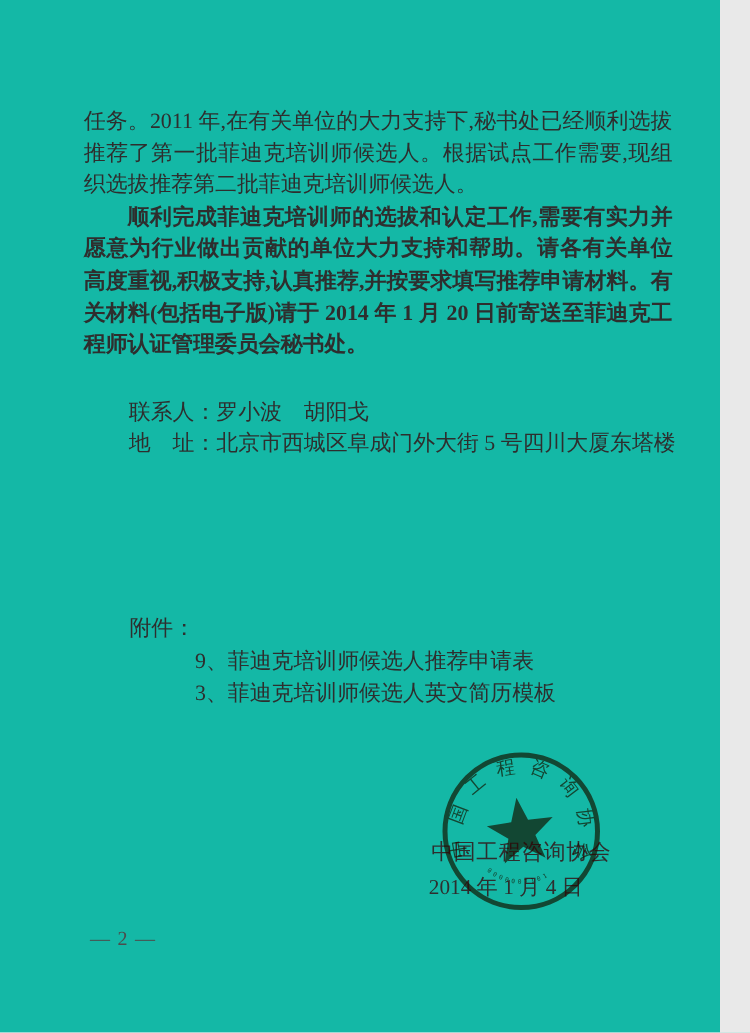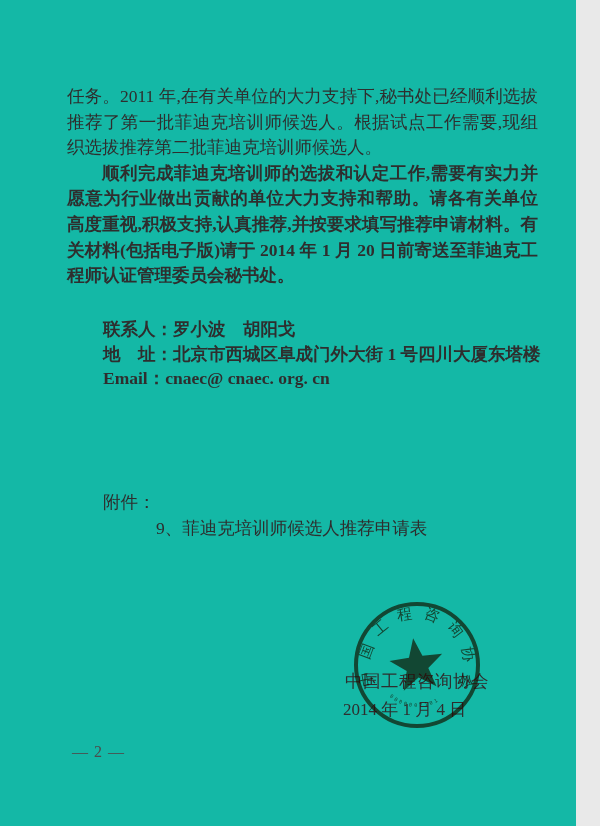--- a/index.html
+++ b/index.html
@@ -31,30 +31,31 @@
 
   
   .contact {
     position: absolute;
     left: 103px;
     top: 317px;
     font-size: 17.5px;
     line-height: 24.6px;
     white-space: nowrap;
   }
-  .c-row { height: 24.6px; font-weight: bold; }
+  .c-row { height: 24.6px; }
 
   
   .attachments {
     position: absolute;
     left: 103px;
     top: 489px;
     font-size: 17.5px;
     line-height: 26.2px;
     white-space: nowrap;
+    text-align: right;
   }
   .att-row { display: flex; height: 26.2px; }
   .att-prefix { display: inline-block; width: 53px; flex: 0 0 53px; }
 
   
   .sig-org {
     position: absolute;
     left: 345px;
     top: 669px;
     font-size: 17.5px;
@@ -107,34 +108,34 @@
 
 <div class="page">
 
   <div class="main-text">
     <p>任务。2011 年,在有关单位的大力支持下,秘书处已经顺利选拔推荐了第一批菲迪克培训师候选人。根据试点工作需要,现组织选拔推荐第二批菲迪克培训师候选人。</p>
     <p class="indent">顺利完成菲迪克培训师的选拔和认定工作,需要有实力并愿意为行业做出贡献的单位大力支持和帮助。请各有关单位高度重视,积极支持,认真推荐,并按要求填写推荐申请材料。有关材料(包括电子版)请于 2014 年 1 月 20 日前寄送至菲迪克工程师认证管理委员会秘书处。</p>
   </div>
 
   <div class="contact">
     <div class="c-row"><span>联系人：</span><span>罗小波　胡阳戈</span></div>
-    <div class="c-row"><span>地　址：</span><span>北京市西城区阜成门外大街 1 号四川大厦东塔楼</span></div>
-    <div class="c-row"><span>Email：</span><span>cnaec@ cnaec. org. cn</span></div>
+    <div class="c-row"><span>地　址：</span><span>北京市西城区阜成门外大街 5 号四川大厦东塔楼</span></div>
   </div>
 
   <div class="attachments">
     <div class="att-row">
       <span class="att-prefix">附件：</span>
     </div>
     <div class="att-row">
       <span class="att-prefix"></span>
       <span>9、菲迪克培训师候选人推荐申请表</span>
     </div>
     <div class="att-row">
       <span class="att-prefix"></span>
+      <span>3、菲迪克培训师候选人英文简历模板</span>
     </div>
   </div>
 
   <div class="sig-org">中国工程咨询协会</div>
   <div class="sig-date">2014 年 1 月 4 日</div>
 
   <svg class="seal" viewBox="0 0 140 140" xmlns="http://www.w3.org/2000/svg">
     <circle class="seal-ring" cx="70" cy="70" r="61" stroke="#dd4a33"></circle>
     <polygon points="70,43 76.8,61.7 96.6,62.3 80.9,74.6 86.5,93.7 70,82.5 53.5,93.7 59.1,74.6 43.4,62.3 63.2,61.7" transform="rotate(-8 70 71)" fill="#dd4a33"></polygon>
     <path id="sealTextArc" d="M 29.3,93.5 A 47,47 0 1 1 110.7,93.5" fill="none"></path>

